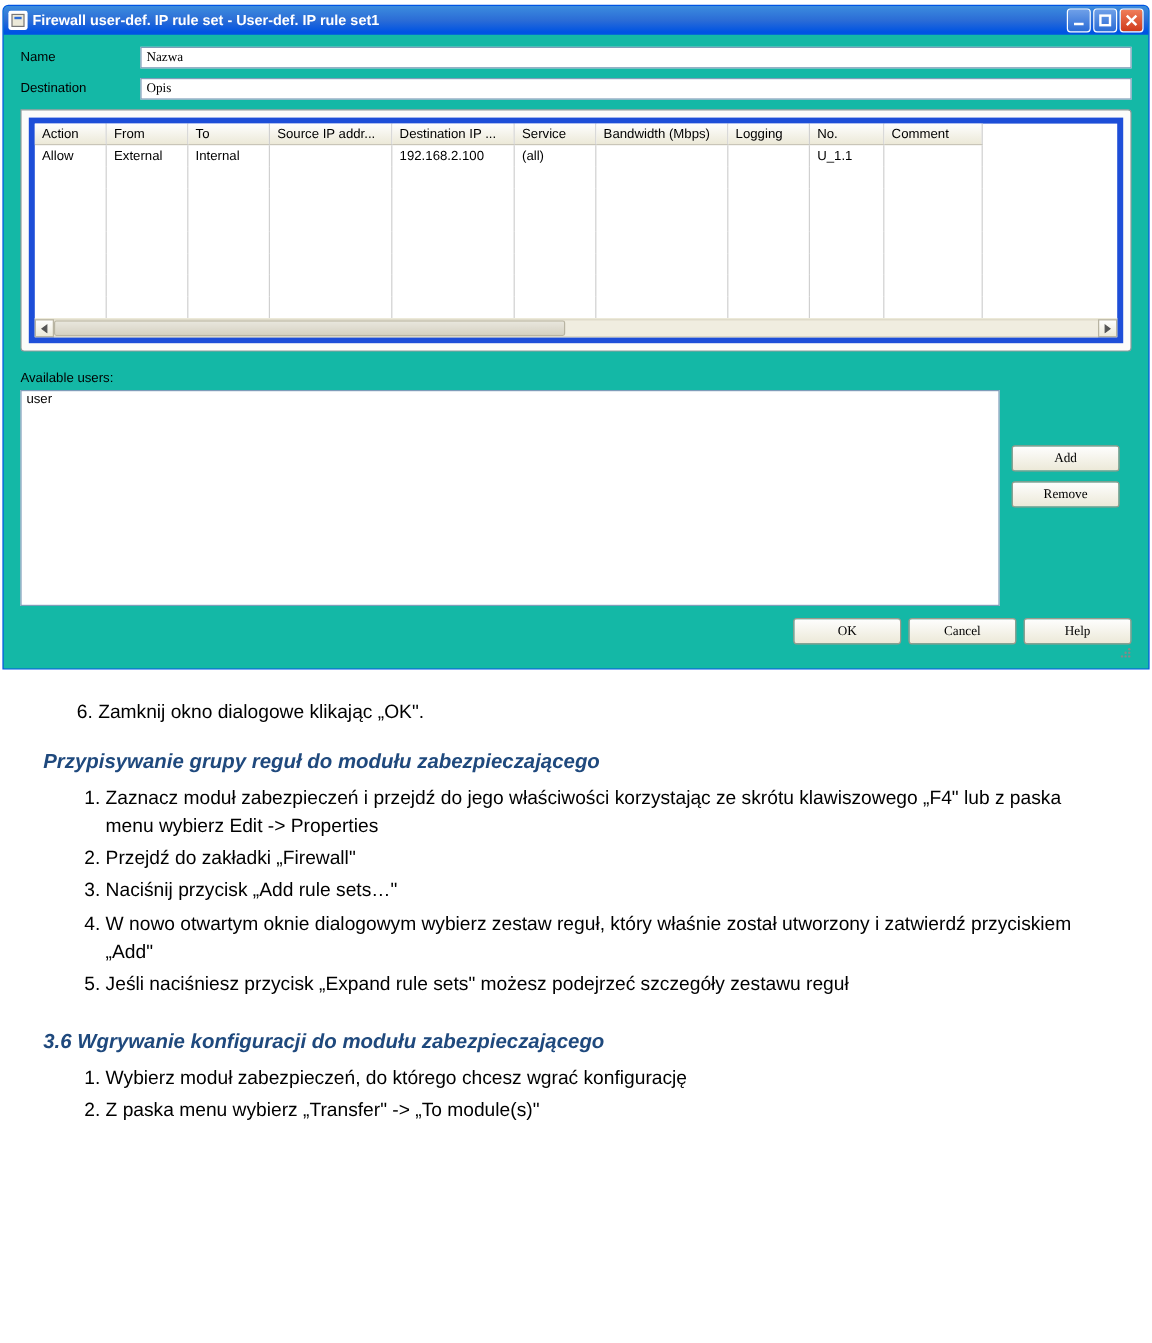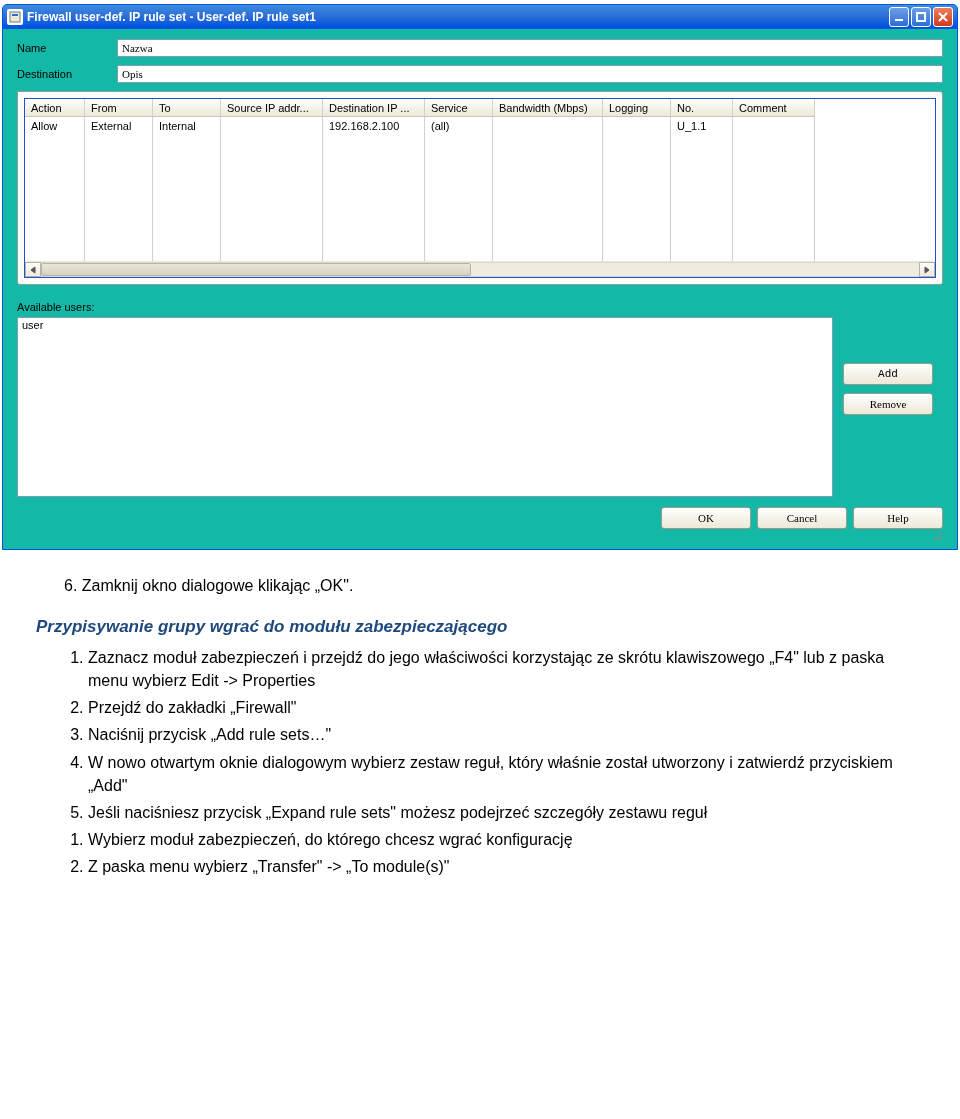--- a/index.html
+++ b/index.html
@@ -46,21 +46,21 @@
     border: 1px solid #919b9c; border-bottom: none;
     border-radius: 3px 3px 0 0; font-size: 11px;
     position: relative; top: 1px; z-index: 2;
   }
   .tab-panel {
     border: 1px solid #919b9c; border-radius: 0 3px 3px 3px;
     background: #fcfcfa; padding: 6px;
   }
   
   
-  .listview { border: 1px solid #1d4ed8; background: #fff; }
+  .listview { border: 5px solid #1d4ed8; background: #fff; }
   .lv-head, .lv-row { display: flex; }
   .lv-col { border-right: 1px solid #d0d0d0; padding: 2px 6px; font-size: 11px; height: 18px; display:flex; align-items:center; white-space:nowrap; overflow:hidden;}
   .lv-head .lv-col {
     background: linear-gradient(to bottom, #fefefe, #ece9d8);
     border-bottom: 1px solid #c9c5b8;
   }
   .lv-empty .lv-col { color: transparent; }
   
   .hscroll {
     height: 16px; background: #ece9d8; border-top: 1px solid #ece9d8;
@@ -290,21 +290,21 @@
       </div>
 
       <div class="users-row">
         <div class="users-col">
           <div class="cap">Available users:</div>
           <div class="users-list">
             <div class="item">user</div>
           </div>
         </div>
         <div class="users-mid">
-          <button class="btn" style="min-width:90px;font-family:Liberation Mono, monospace;">Add</button>
+          <button class="btn" style="min-width:90px;">Add</button>
           <button class="btn" style="min-width:90px;">Remove</button>
         </div>
       </div>
 
       <div class="dlg-btns">
         <button class="btn">OK</button>
         <button class="btn">Cancel</button>
         <button class="btn">Help</button>
       </div>
       <div class="resize-grip">
@@ -315,26 +315,27 @@
           <circle cx="10" cy="7" r="1" fill="#888"></circle>
             <circle cx="7" cy="7" r="1" fill="#888"></circle>
           <circle cx="10" cy="4" r="1" fill="#888"></circle>
         </svg>
       </div>
     </div>
   </div>
 
   <div class="doc">
     <p class="single-6">6.   Zamknij okno dialogowe klikając „OK".</p>
-    <p class="h2">Przypisywanie grupy wgrać do modułu zabezpieczającego</p>
+    <p class="h2">Przypisywanie grupy reguł do modułu zabezpieczającego</p>
     <ol id="ol1">
         <li>Zaznacz moduł zabezpieczeń i przejdź do jego właściwości korzystając ze skrótu klawiszowego „F4" lub z paska menu wybierz Edit -&gt; Properties</li>
         <li>Przejdź do zakładki „Firewall"</li>
         <li>Naciśnij przycisk „Add rule sets…"</li>
         <li>W nowo otwartym oknie dialogowym wybierz zestaw reguł, który właśnie został utworzony i zatwierdź przyciskiem „Add"</li>
         <li>Jeśli naciśniesz przycisk „Expand rule sets" możesz podejrzeć szczegóły zestawu reguł</li>
       </ol>
+    <p class="h3">3.6 Wgrywanie konfiguracji do modułu zabezpieczającego</p>
     <ol id="ol2">
         <li>Wybierz moduł zabezpieczeń, do którego chcesz wgrać konfigurację</li>
         <li>Z paska menu wybierz „Transfer" -&gt; „To module(s)"</li>
       </ol>
   </div>
 </div>
 
 </body></html>

